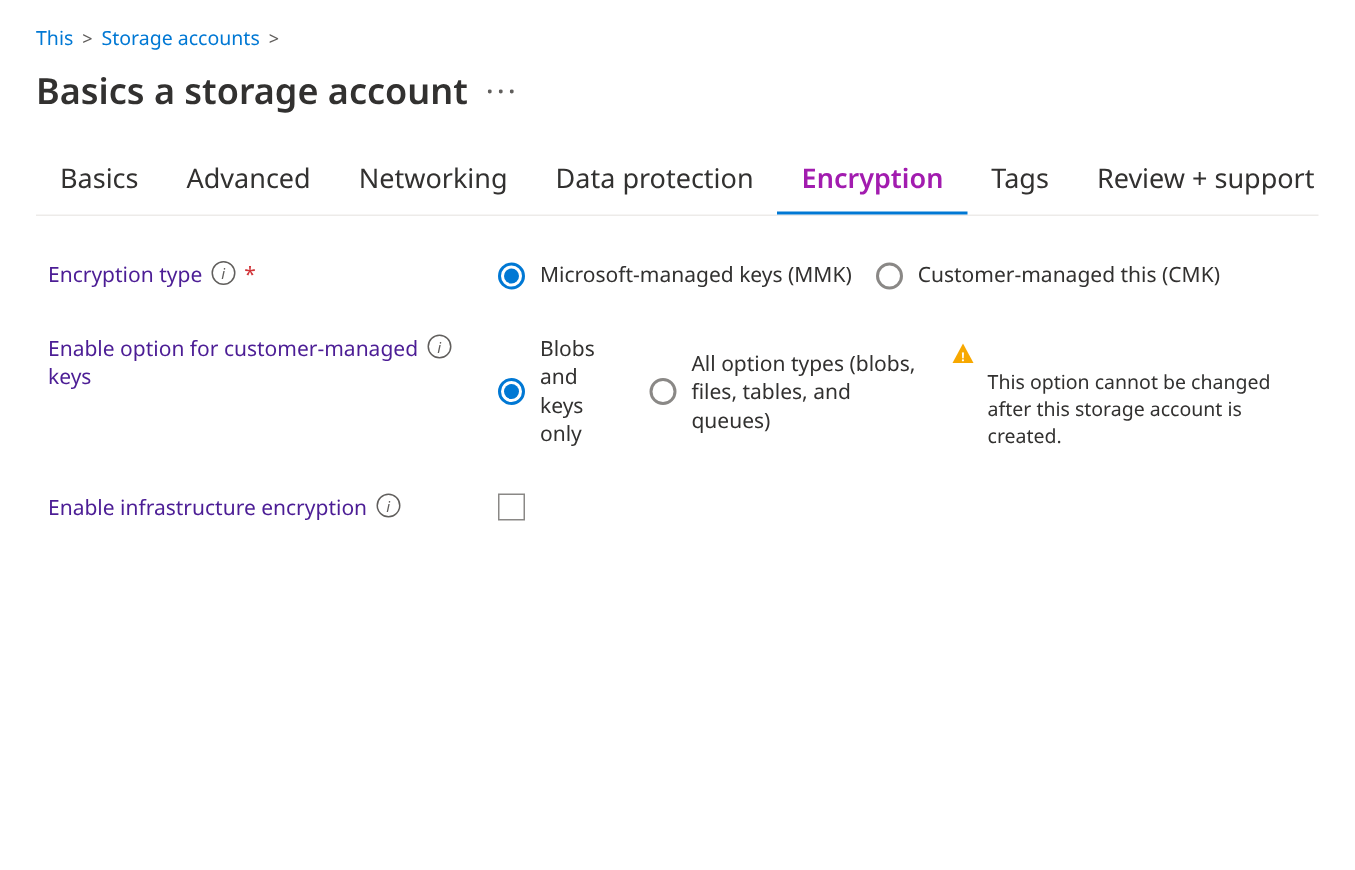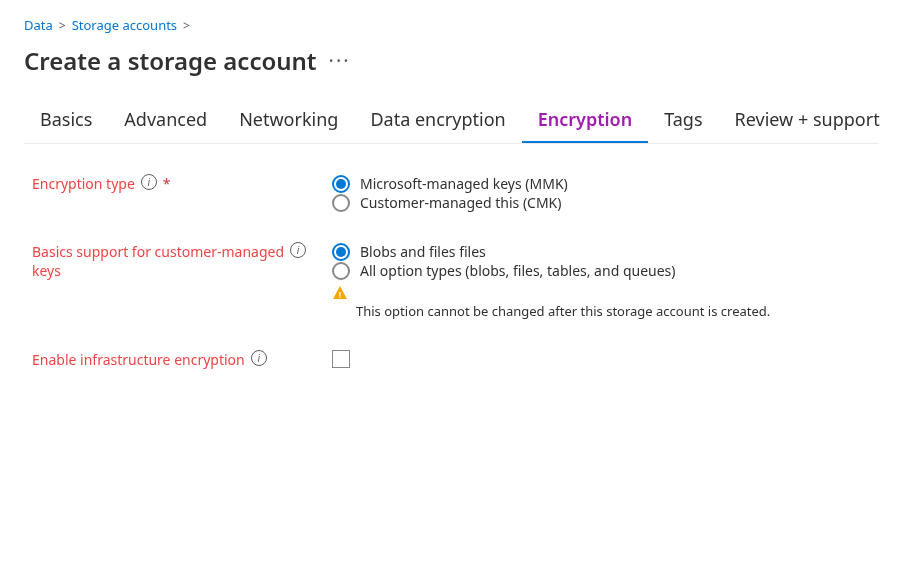--- a/index.html
+++ b/index.html
@@ -89,21 +89,21 @@
       width: 280px;
       flex-shrink: 0;
       display: flex;
       align-items: flex-start;
       gap: 6px;
       padding-top: 2px;
       flex-wrap: wrap;
     }
     .form-label {
       font-size: 14px;
-      color: #ef4444;
+      color: #4c1d95;
     }
     .required-star {
       color: #d13438;
       font-size: 14px;
     }
     .info-icon {
       display: inline-flex;
       align-items: center;
       justify-content: center;
       width: 16px;
@@ -111,22 +111,22 @@
       border-radius: 50%;
       border: 1px solid #605e5c;
       color: #605e5c;
       font-size: 10px;
       font-style: italic;
       cursor: help;
       flex-shrink: 0;
     }
     .form-control-col {
       display: flex;
-      flex-direction: column;
-      gap: 0;
+      flex-direction: row;
+      gap: 16px;
       padding-top: 2px;
     }
 
     
     .radio-option {
       display: flex;
       align-items: center;
       gap: 10px;
       cursor: pointer;
     }
@@ -182,37 +182,37 @@
       font-size: 13px;
       color: #323130;
       margin-top: 18px;
     }
   </style>
 </head>
 <body>
 
 <nav>
   <div class="breadcrumb">
-    <a>Data</a>
+    <a>This</a>
     <span class="breadcrumb-sep">&gt;</span>
     <a>Storage accounts</a>
     <span class="breadcrumb-sep">&gt;</span>
   </div>
 </nav>
 
 <div class="page-title-row">
-  <h1 class="page-title">Create a storage account</h1>
+  <h1 class="page-title">Basics a storage account</h1>
   <span class="title-dots">···</span>
 </div>
 
 <div class="tabs" id="tabs-container">
     <div class="tab">Basics</div>
     <div class="tab">Advanced</div>
     <div class="tab">Networking</div>
-    <div class="tab">Data encryption</div>
+    <div class="tab">Data protection</div>
     <div class="tab active">Encryption</div>
     <div class="tab">Tags</div>
     <div class="tab">Review + support</div>
   </div>
 
 <div class="form-section">
 
   <div class="form-row">
     <div class="form-label-col">
       <span class="form-label">Encryption type</span>
@@ -227,29 +227,29 @@
       <label class="radio-option">
         <div class="radio-input unchecked"></div>
         <span class="radio-label">Customer-managed this (CMK)</span>
       </label>
     </div>
   </div>
 
   <div class="form-row">
     <div class="form-label-col">
       <span class="form-label">
-        <span>Basics support for customer-managed</span><br>
+        <span>Enable option for customer-managed</span><br>
         <span>keys</span>
       </span>
       <span class="info-icon" title="More information">i</span>
     </div>
     <div class="form-control-col">
       <label class="radio-option">
         <div class="radio-input checked"></div>
-        <span class="radio-label">Blobs and files files</span>
+        <span class="radio-label">Blobs and keys only</span>
       </label>
       <label class="radio-option">
         <div class="radio-input unchecked"></div>
         <span class="radio-label">All option types (blobs, files, tables, and queues)</span>
       </label>
       <div class="warning-row">
         <svg class="warning-icon" viewBox="0 0 16 16" fill="none" xmlns="http://www.w3.org/2000/svg">
           <path d="M8 1L15 14H1L8 1Z" fill="#F7A800" stroke="none"></path>
           <text x="8" y="12.5" text-anchor="middle" font-size="8" font-weight="bold" fill="white">!</text>
         </svg>

